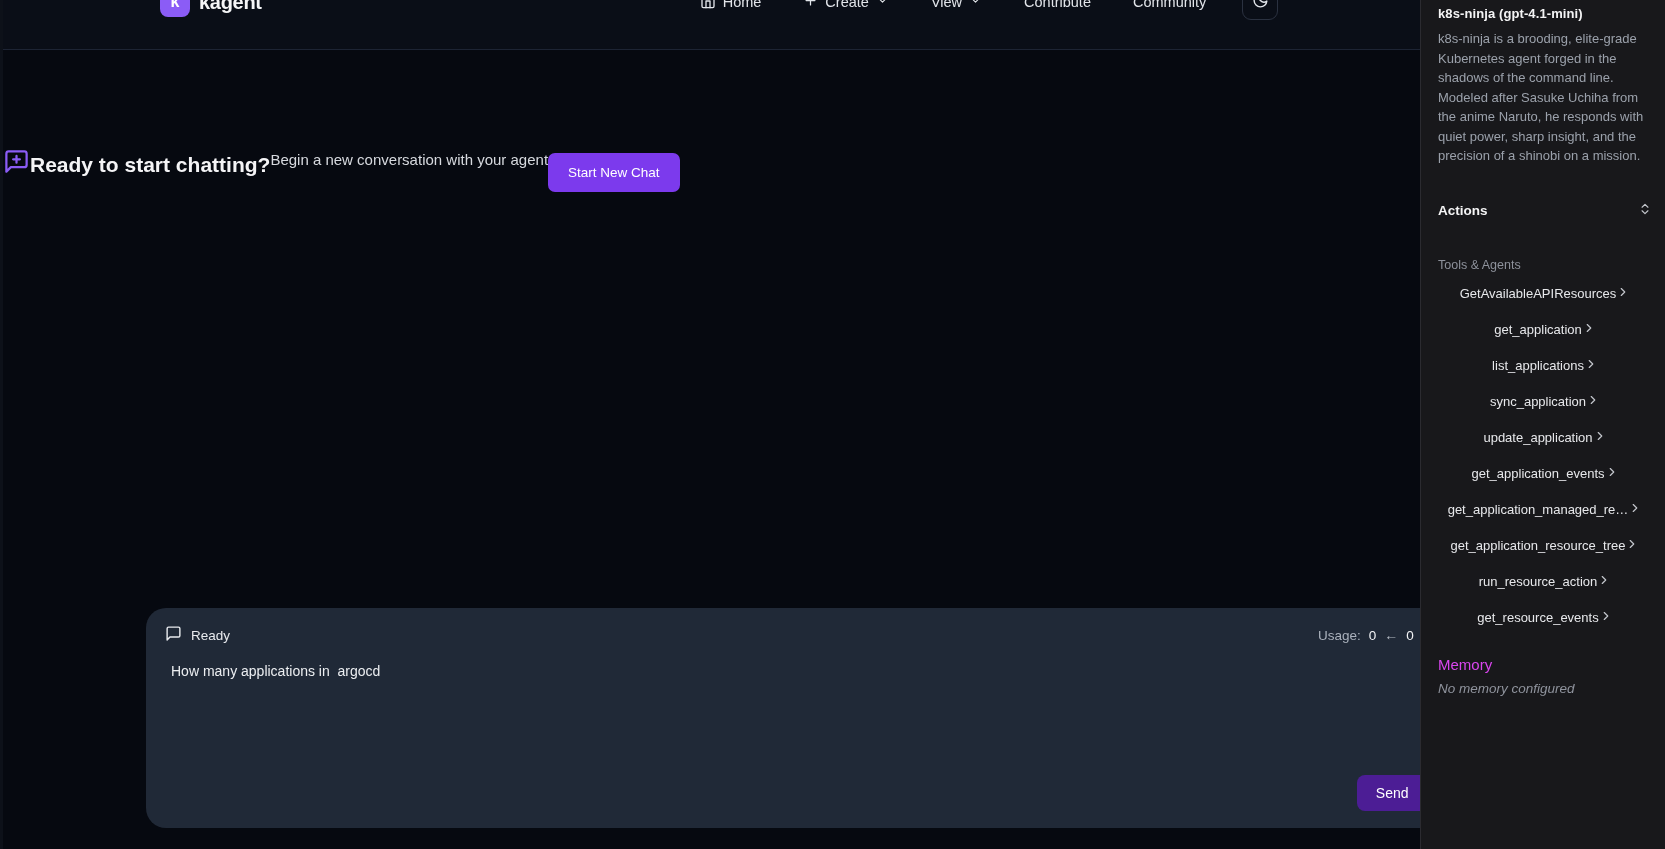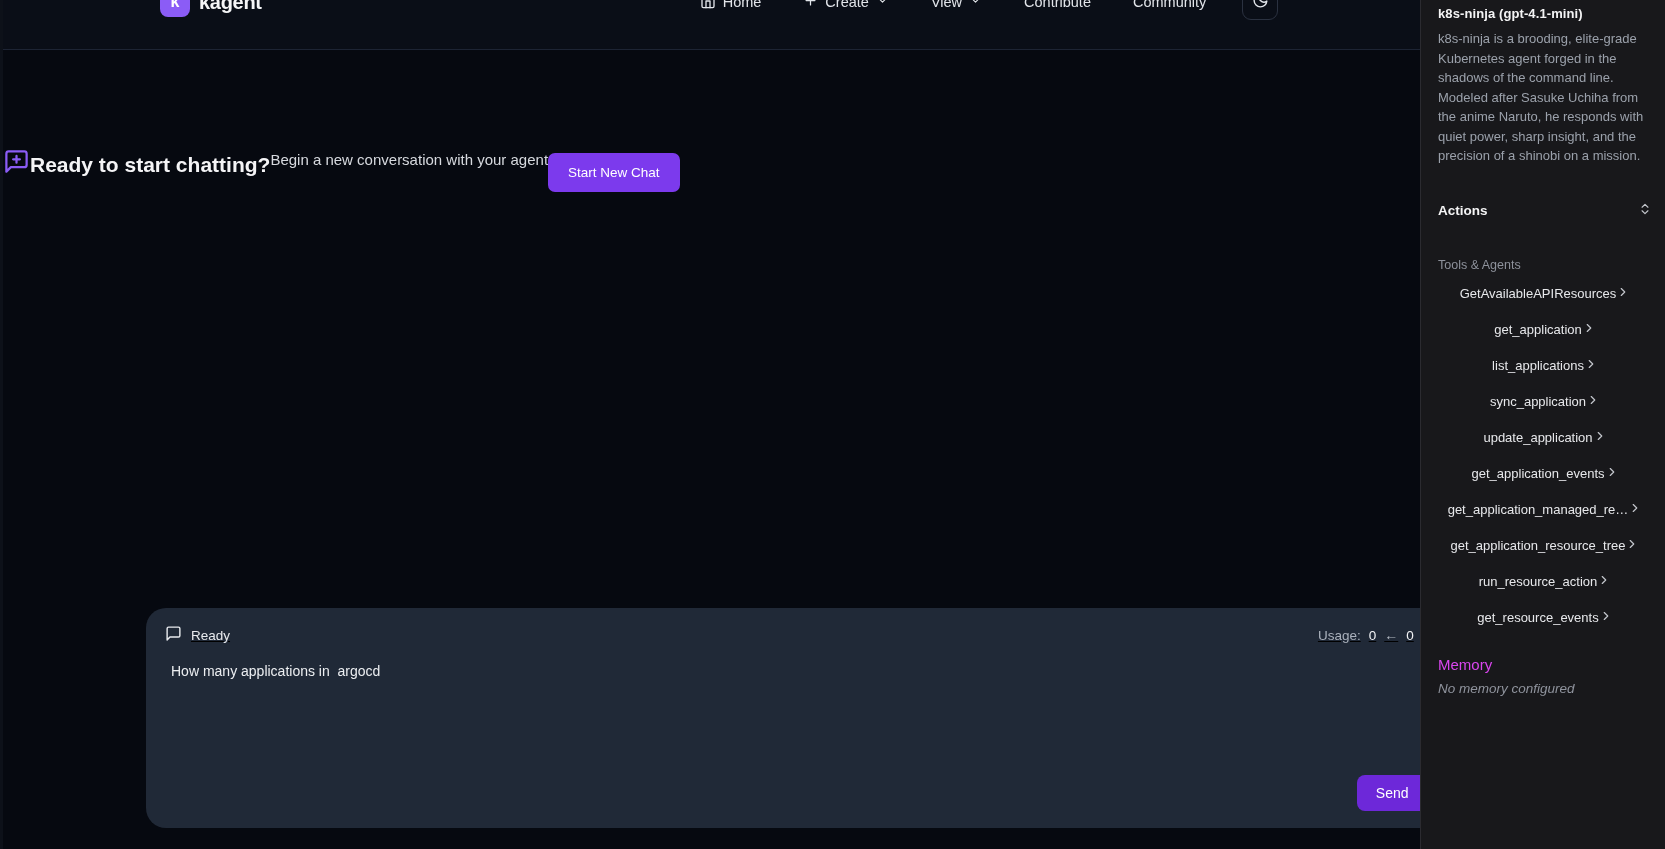--- a/index.html
+++ b/index.html
@@ -20,30 +20,30 @@
   .theme-btn svg { stroke:#e2e5ea; }
 
   
   .empty-state { position:absolute; left:0; top:148px; width:1417px; display:flex; flex-direction:row; align-items:center; }
   .empty-icon { color:#8b5cf6; margin-bottom:17px; }
   .empty-title { color:#f4f4f6; font-size:21px; font-weight:700; margin-bottom:15px; }
   .empty-subtitle { color:#d6d9de; font-size:15px; font-weight:400; margin-bottom:25px; }
   .cta-btn { background:#7c3aed; color:#fff; border:none; border-radius:7px; font-size:13.5px; font-weight:500; padding:12px 20px; cursor:pointer; font-family:inherit; }
 
   
-  .composer { position:absolute; left:143px; top:608px; width:1322px; height:220px; background:#202937; border-radius:20px;text-decoration:underline; }
+  .composer { position:absolute; left:143px; top:608px; width:1322px; height:220px; background:#202937; border-radius:20px; }
   .composer-top { display:flex; align-items:center; justify-content:space-between; padding:17px 19px 0 19px; }
   .status { display:flex; align-items:center; gap:9px; color:#e8eaee; font-size:13.5px; }
   .status svg { stroke:#e8eaee; }
   .usage { display:flex; align-items:center; gap:8px; font-size:13.5px; }
   .usage .u-label { color:#aab1bc; }
   .usage .u-num { color:#f2f3f5; }
   .usage .u-arrow { color:#b7bdc7; font-size:14px; }
   .composer-text { position:absolute; left:25px; top:55px; right:19px; color:#eceef1; font-size:14px; white-space:pre-wrap; }
-  .send-btn { position:absolute; right:18px; bottom:17px; height:36px; min-width:93px; background:#6d28d9; border:none; border-radius:8px; color:#fff; font-size:14px; font-weight:500; display:flex; align-items:center; justify-content:center; gap:10px; padding:0 16px; cursor:pointer; font-family:inherit; }
+  .send-btn { position:absolute; right:18px; bottom:17px; height:36px; min-width:93px; background:#4c1d95; border:none; border-radius:8px; color:#fff; font-size:14px; font-weight:500; display:flex; align-items:center; justify-content:center; gap:10px; padding:0 16px; cursor:pointer; font-family:inherit; }
   .send-glyph { font-size:15px; line-height:1; }
 
   
   .sidebar { position:absolute; left:1417px; top:0; width:248px; height:849px; background:#18181b; border-left:1px solid #2b2b30; padding:6px 16px 0 17px; }
   .sb-title { color:#f4f4f5; font-size:13px; font-weight:700; letter-spacing:0.1px; }
   .sb-desc { margin-top:8px; color:#9ba1ab; font-size:13px; line-height:19.5px; }
   .sb-actions { margin-top:36px; display:flex; align-items:center; justify-content:space-between; cursor:pointer; }
   .sb-actions-label { color:#f4f4f5; font-size:13.5px; font-weight:700; }
   .sb-section-label { margin-top:38px; color:#8d919b; font-size:12.5px; }
   .tool-list { margin-top:4px; }

